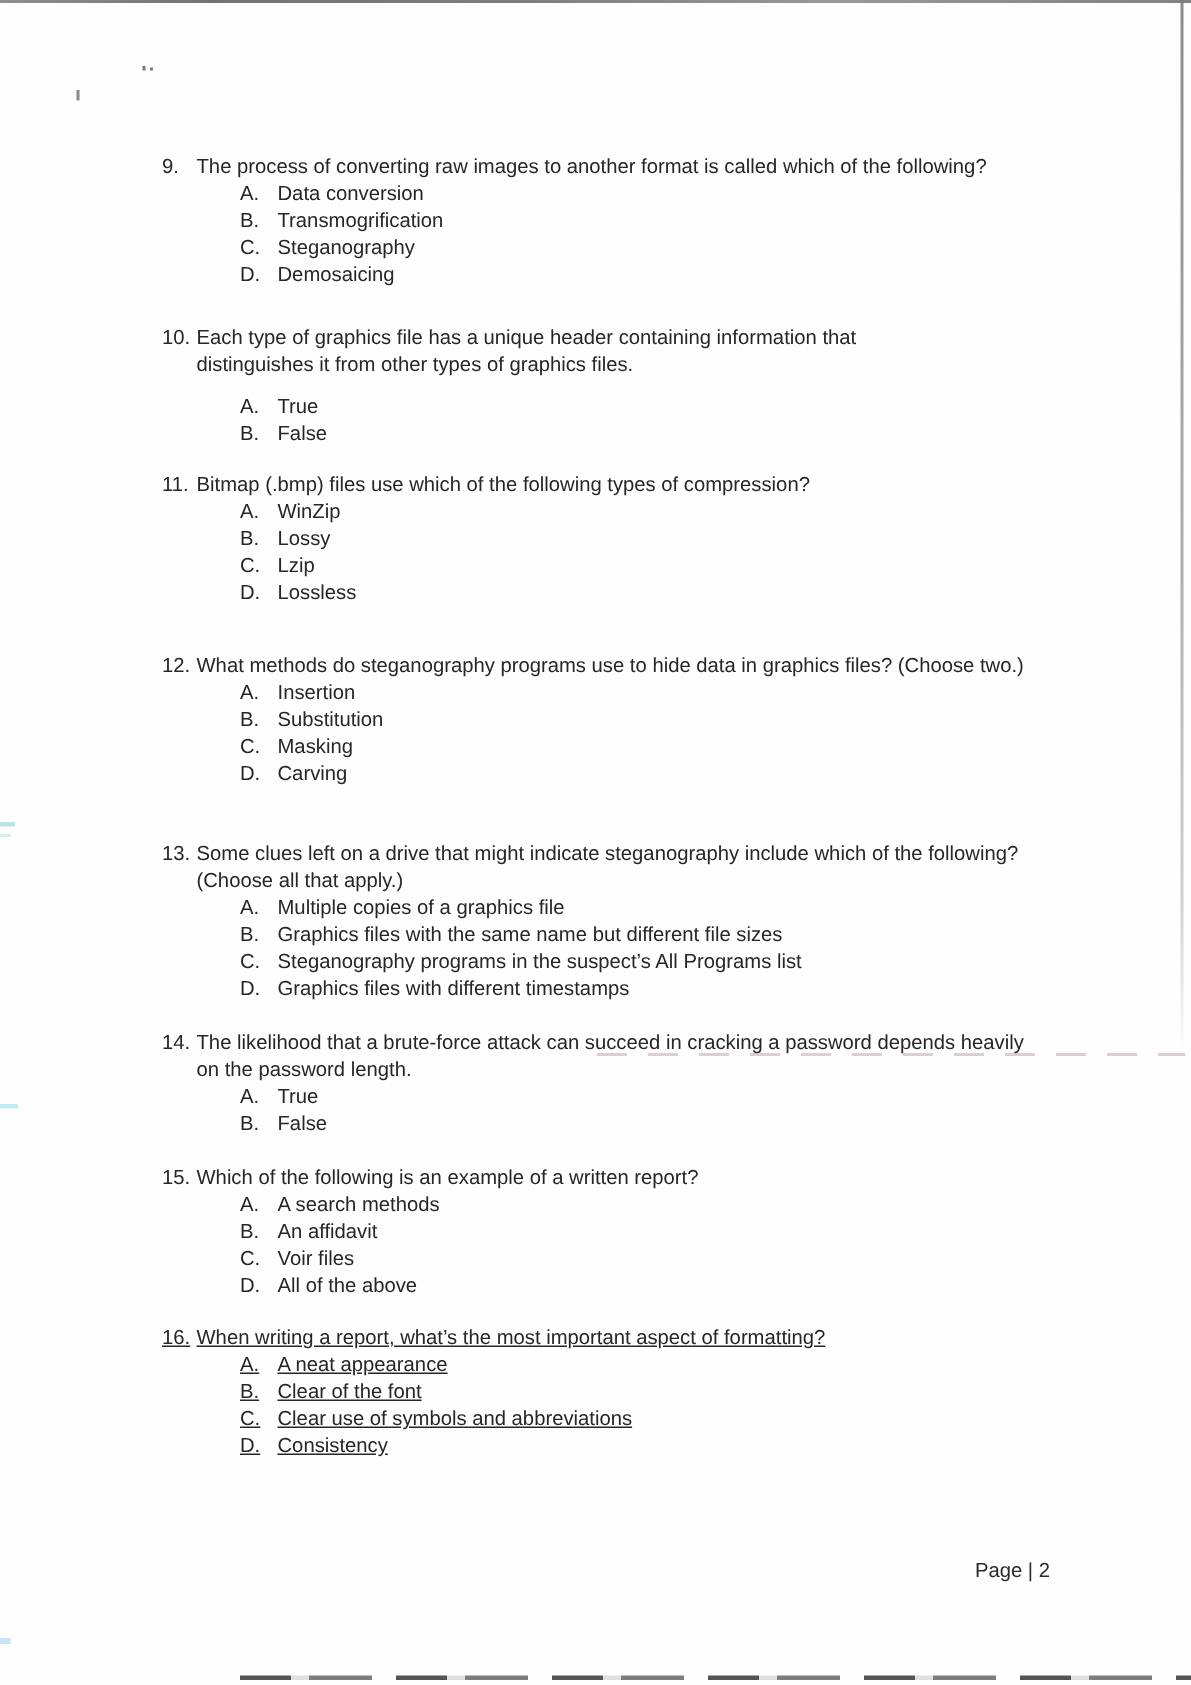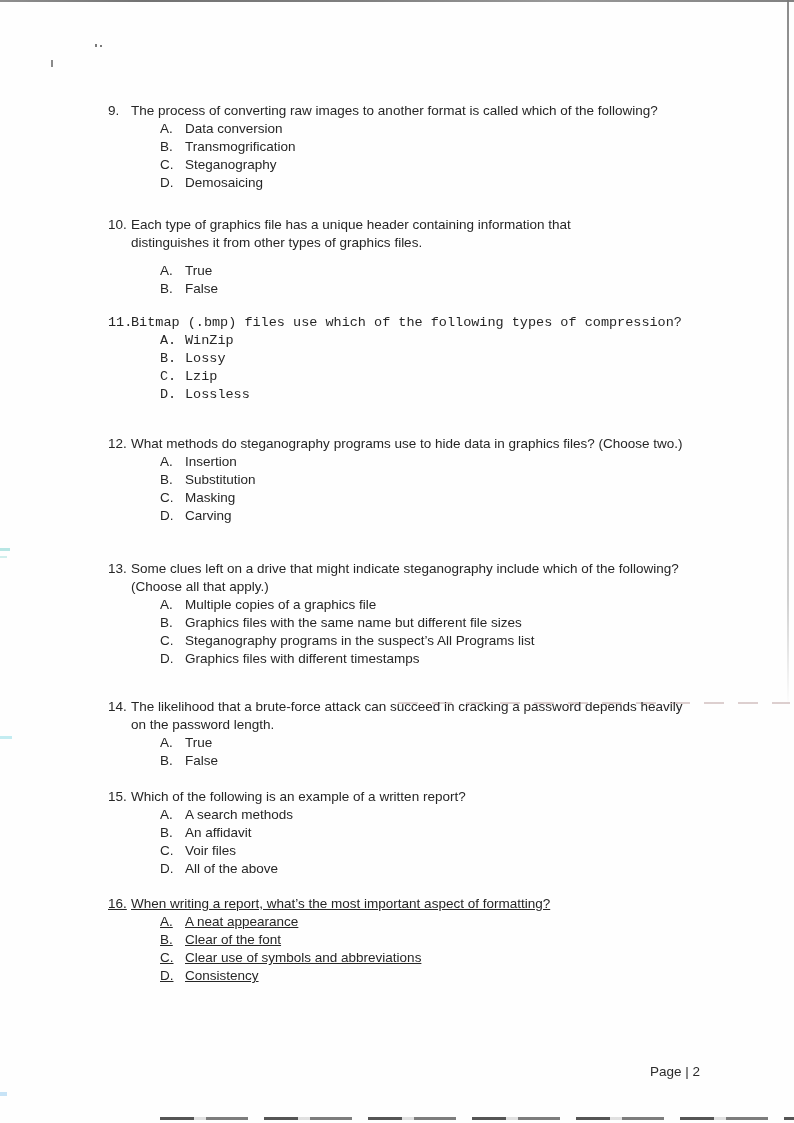--- a/index.html
+++ b/index.html
@@ -73,38 +73,38 @@
 
   
   .content {
     position: absolute;
     top: 102px;
     left: 108px;
     width: 680px;
   }
   .question { }
   .q1 { margin-top: 24px; }
-  .q2 { margin-top: 16px; font-family: Liberation Mono, monospace; }
+  .q2 { margin-top: 16px; }
   .q3 { margin-top: 31px; }
   .q4 { margin-top: 35px; }
-  .q5 { margin-top: 30px; }
+  .q5 { margin-top: 18px; }
   .q6 { margin-top: 18px; }
   .q7 { margin-top: 17px; text-decoration: underline; }
   .q-line { display: flex; }
   .q-num { width: 23px; flex: none; }
   .q-text { white-space: pre-wrap; flex: 1; }
   .options { }
   .q1 .options { margin-top: 10px; }
   .option { display: flex; margin-left: 52px; }
   .opt-letter { width: 25px; flex: none; }
   .opt-text { flex: 1; }
 
   .footer {
     position: absolute;
-    top: 1063px;
+    top: 1038px;
     right: 94px;
     color: #2b2b2b;
   }
 </style>
 </head>
 <body>
 
 <div class="page">
 
   <div class="scan-top-edge"></div>

